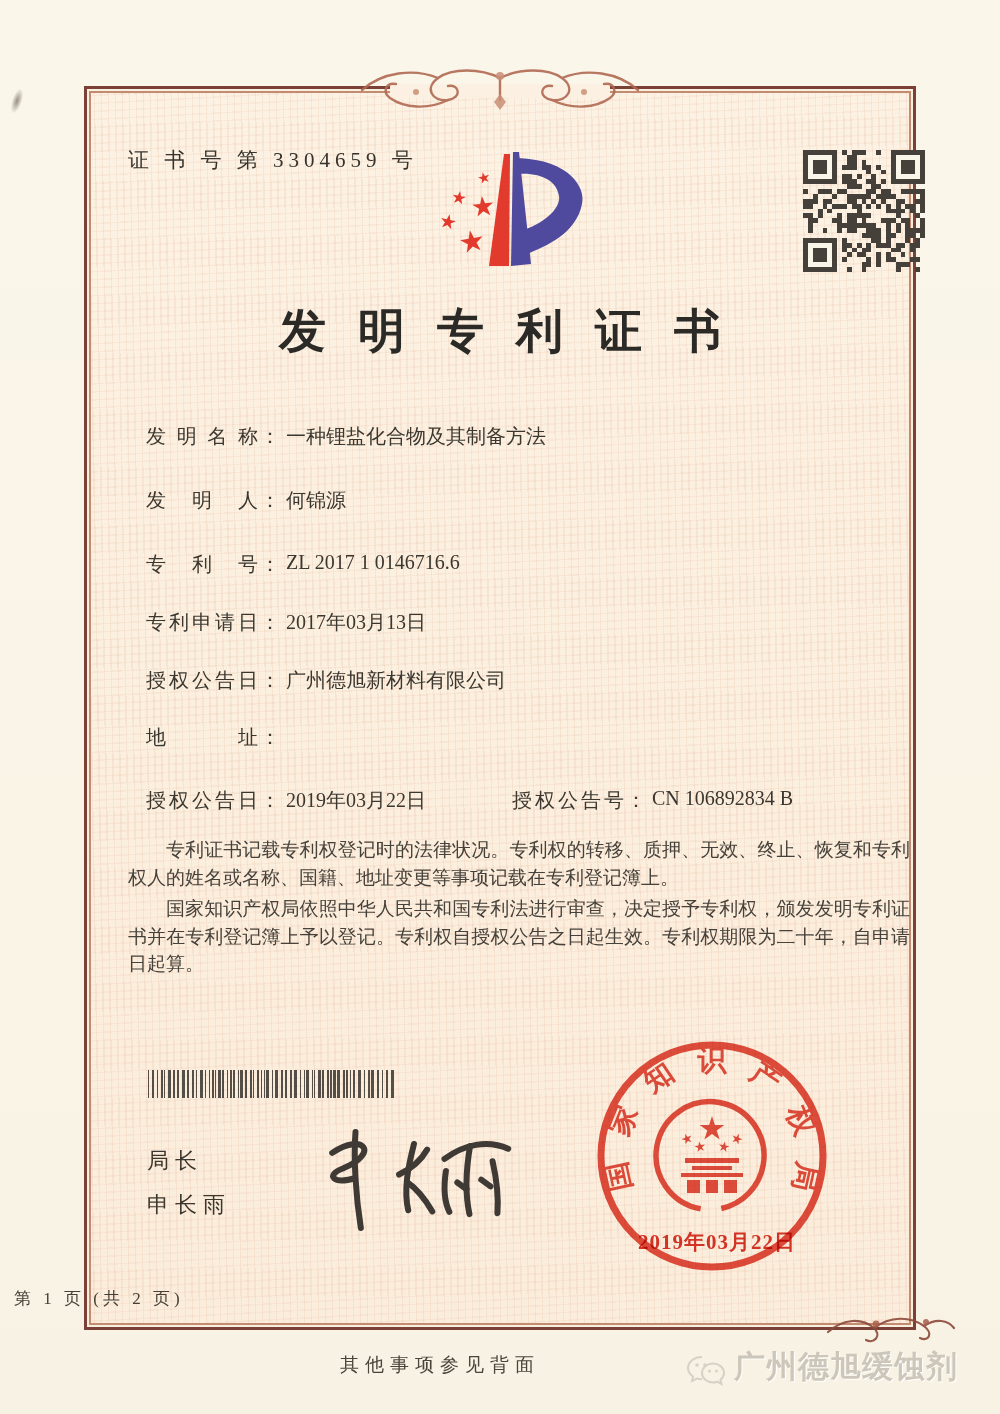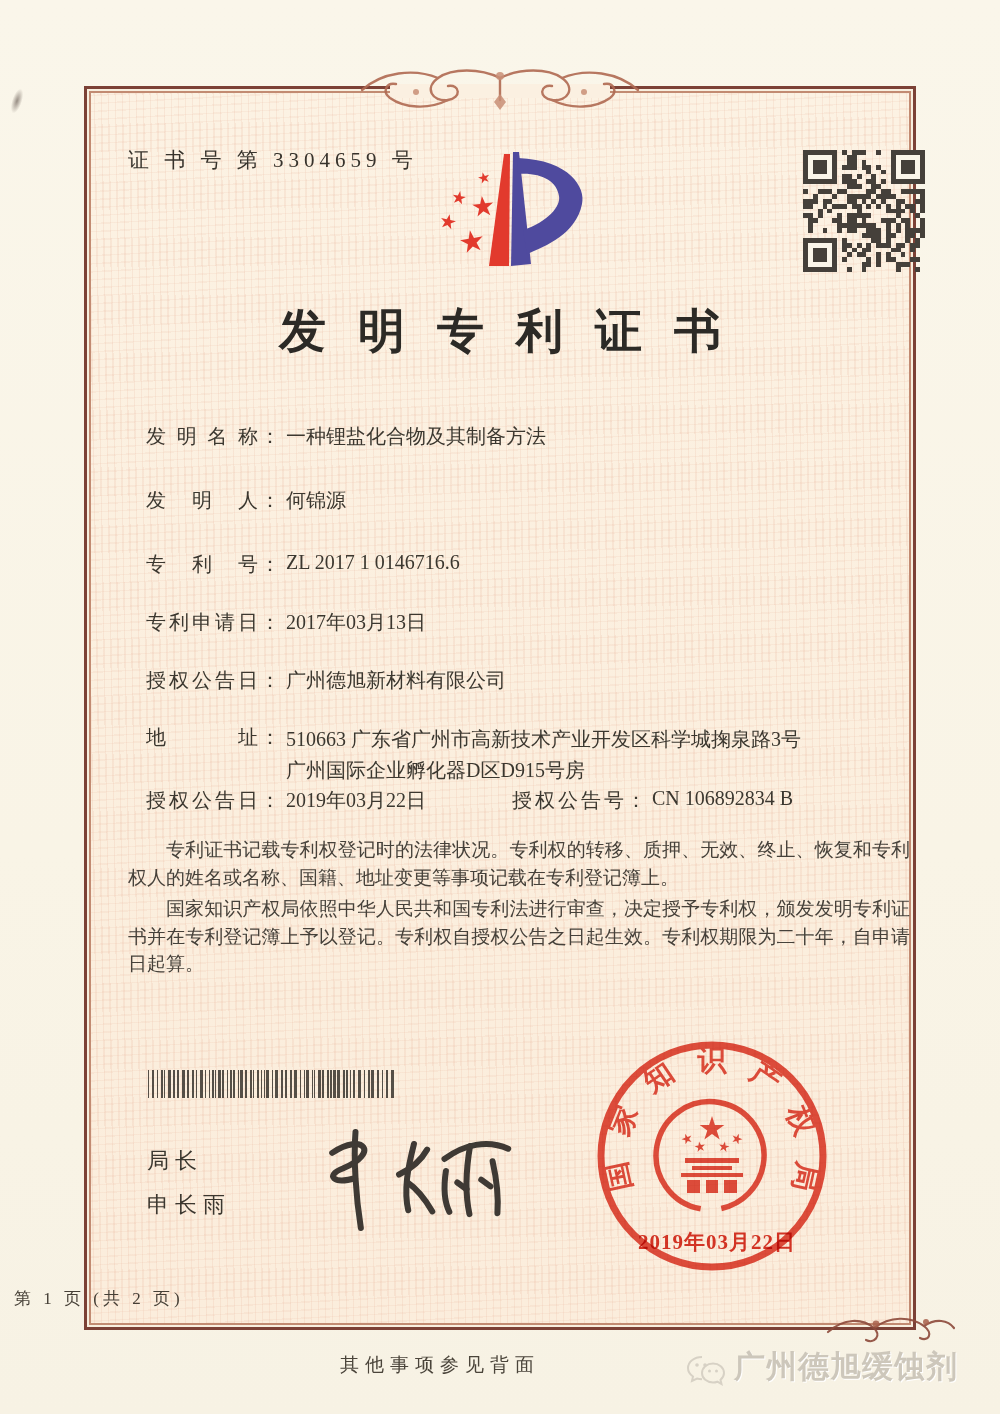--- a/index.html
+++ b/index.html
@@ -360,21 +360,20 @@
     <span class="val">2017年03月13日</span>
 </div>
 <div class="row r5">
   <span class="lbl">授权公告日</span>
     <span class="colon">：</span>
     <span class="val">广州德旭新材料有限公司</span>
 </div>
 <div class="row r6">
   <span class="lbl">地址</span>
     <span class="colon">：</span>
-    <span class="val wrap">510663 广东省广州市高新技术产业开发区科学城掬泉路3号广州国际企业孵化器D区D915号房</span>
 </div>
 <div class="row r7a">
   <span class="lbl">授权公告日</span>
     <span class="colon">：</span>
     <span class="val">2019年03月22日</span>
 </div>
 <div class="row r7b">
   <span class="lbl">授权公告号</span>
     <span class="colon">：</span>
     <span class="val">CN 106892834 B</span>

